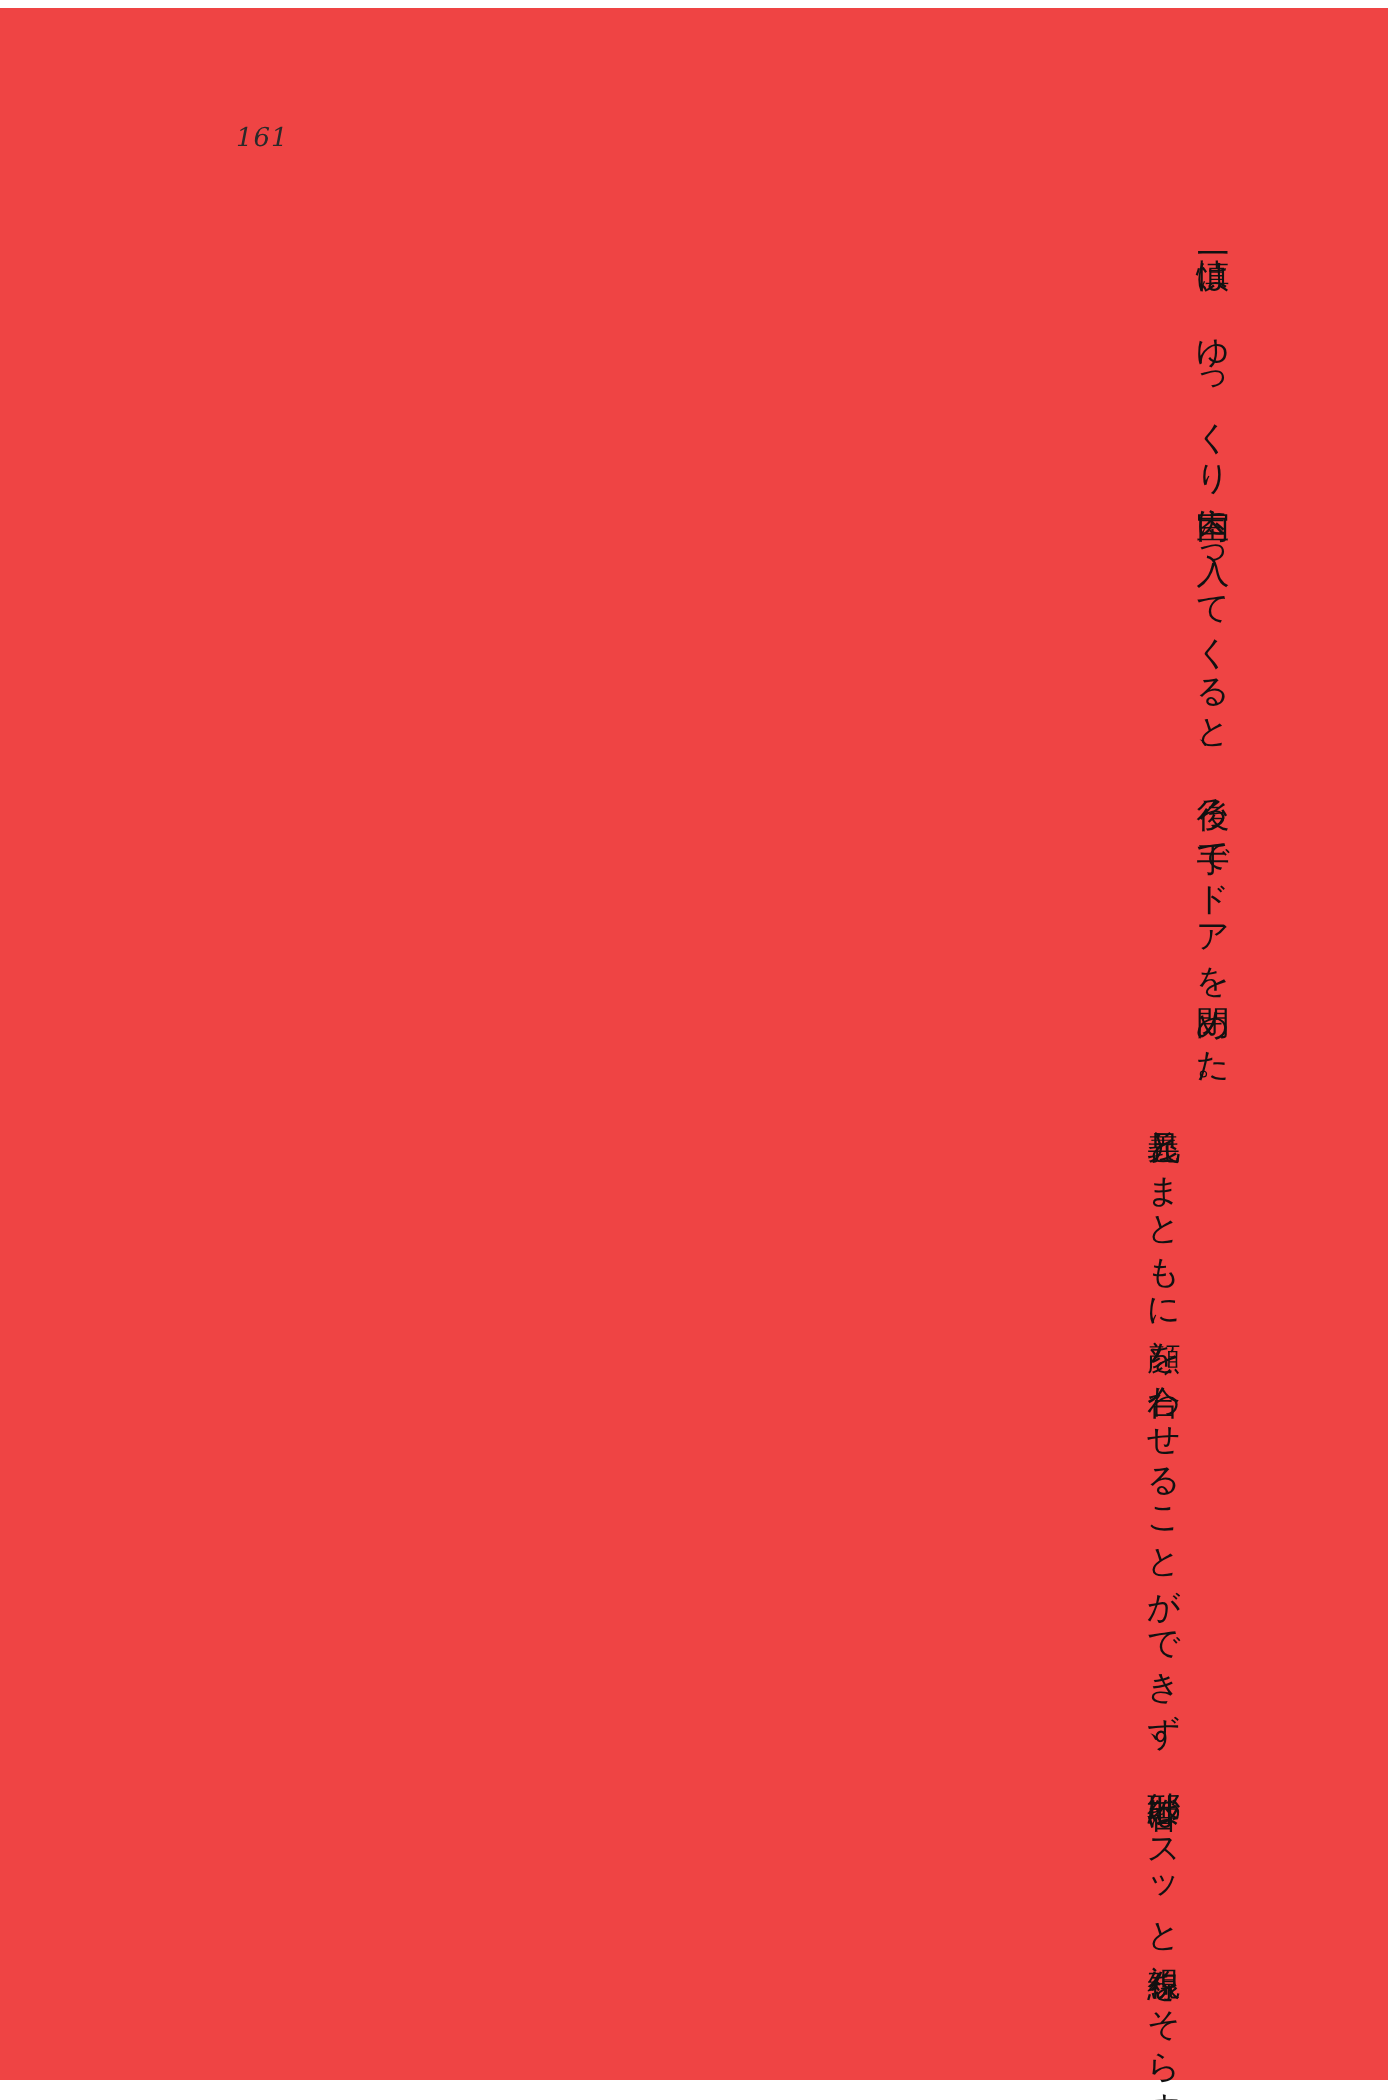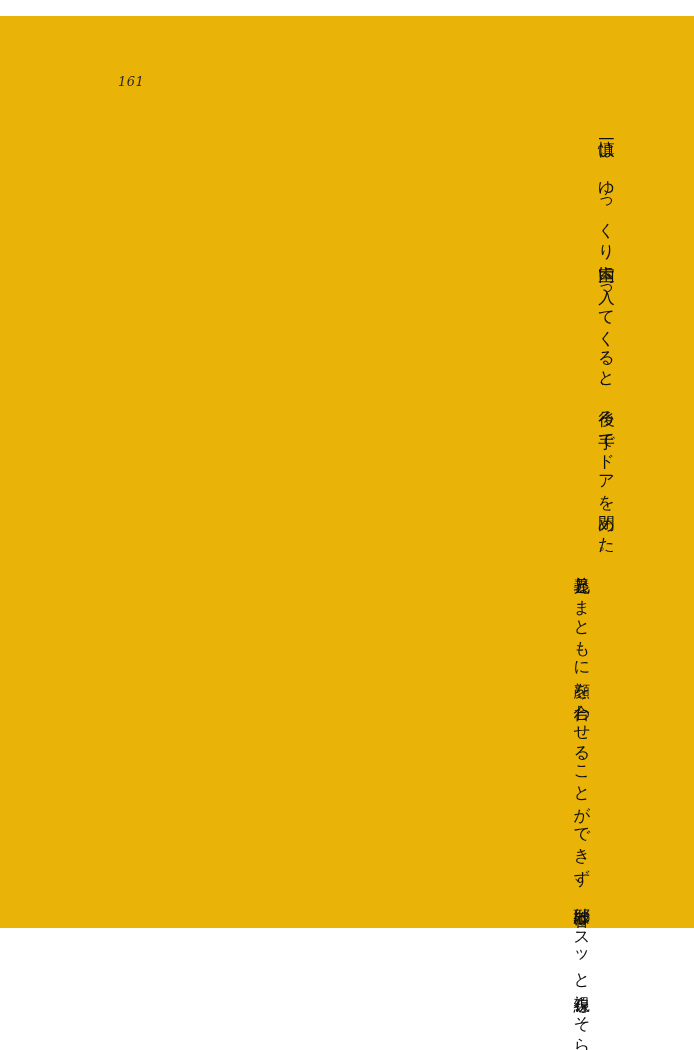--- a/index.html
+++ b/index.html
@@ -12,24 +12,24 @@
     height: 1050px;
     position: relative;
     font-family: "DejaVu Serif", "Liberation Serif", serif;
     color: #1a1a1a;
     overflow: hidden;
   }
 
   .page {
     position: absolute;
     left: 0;
-    top: 16px;
+    top: 4px;
     width: 694px;
-    height: 912px;
-    background: #eab308;
+    height: 1036px;
+    background: #ef4444;
   }
 
   .page-number {
     position: absolute;
     left: 118px;
     top: 58px;
     font-family: "DejaVu Serif", "Liberation Serif", serif;
     font-style: italic;
     font-size: 13px;
     color: #2a2a2a;

